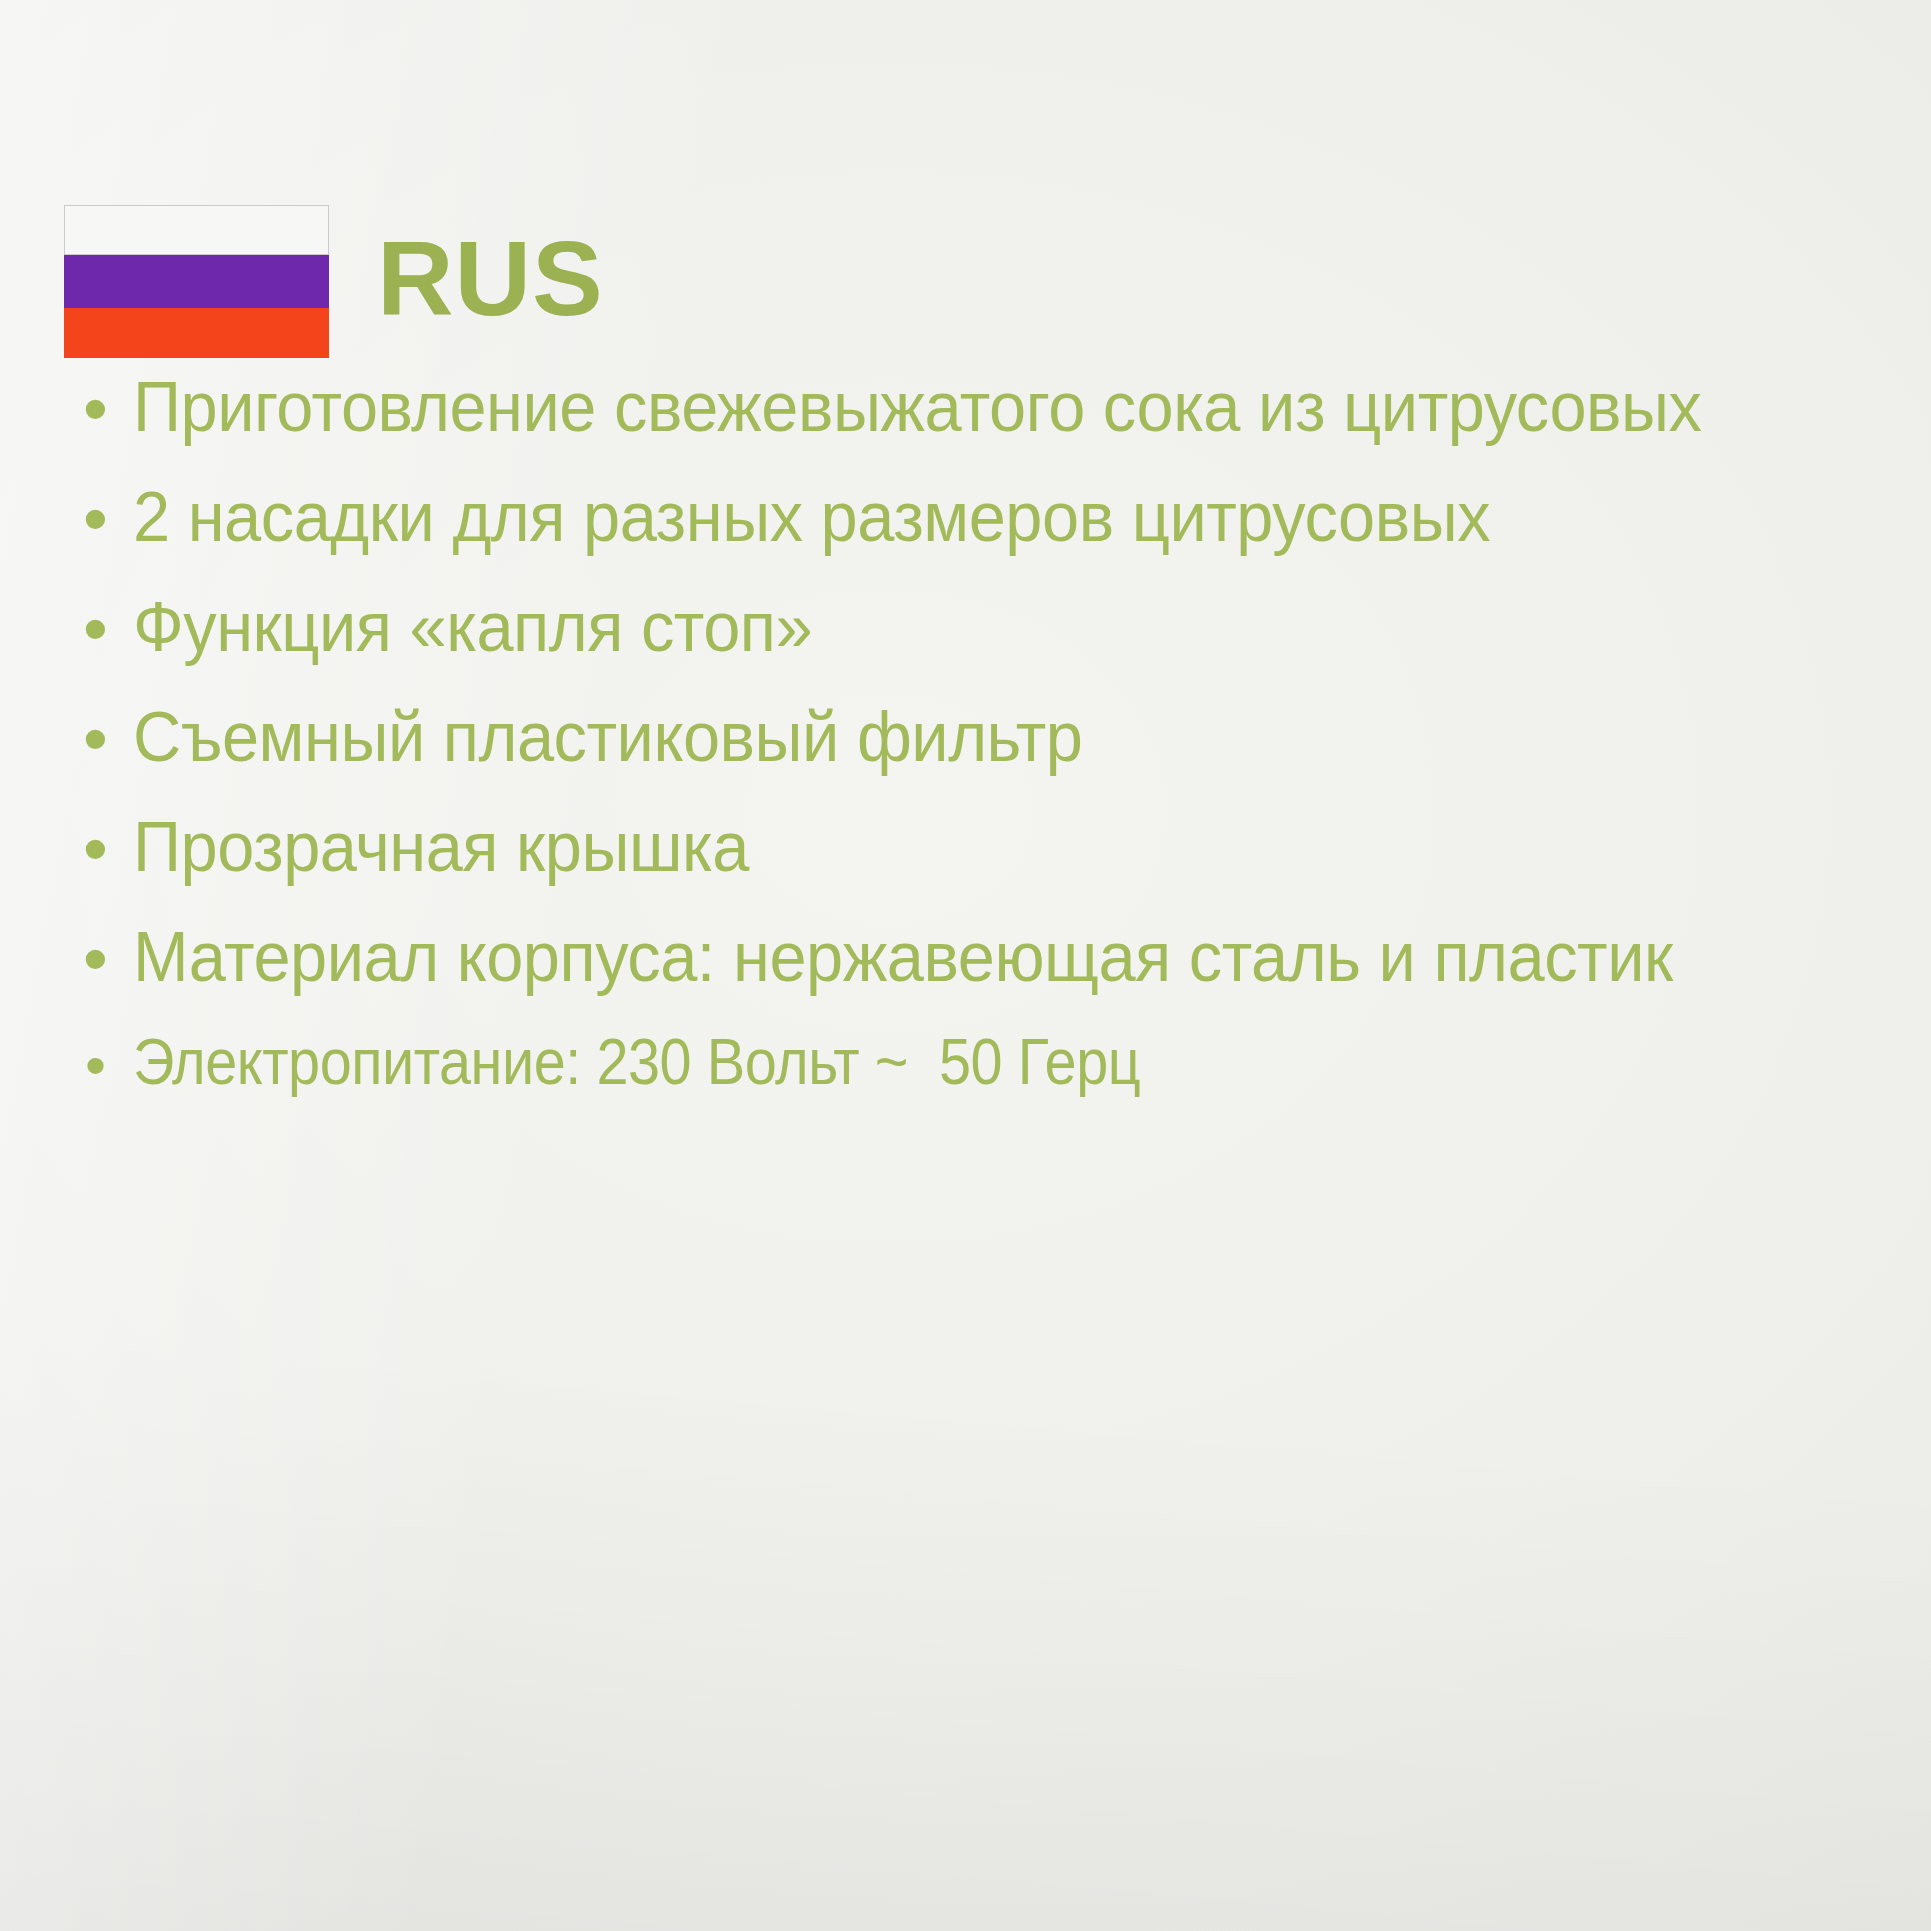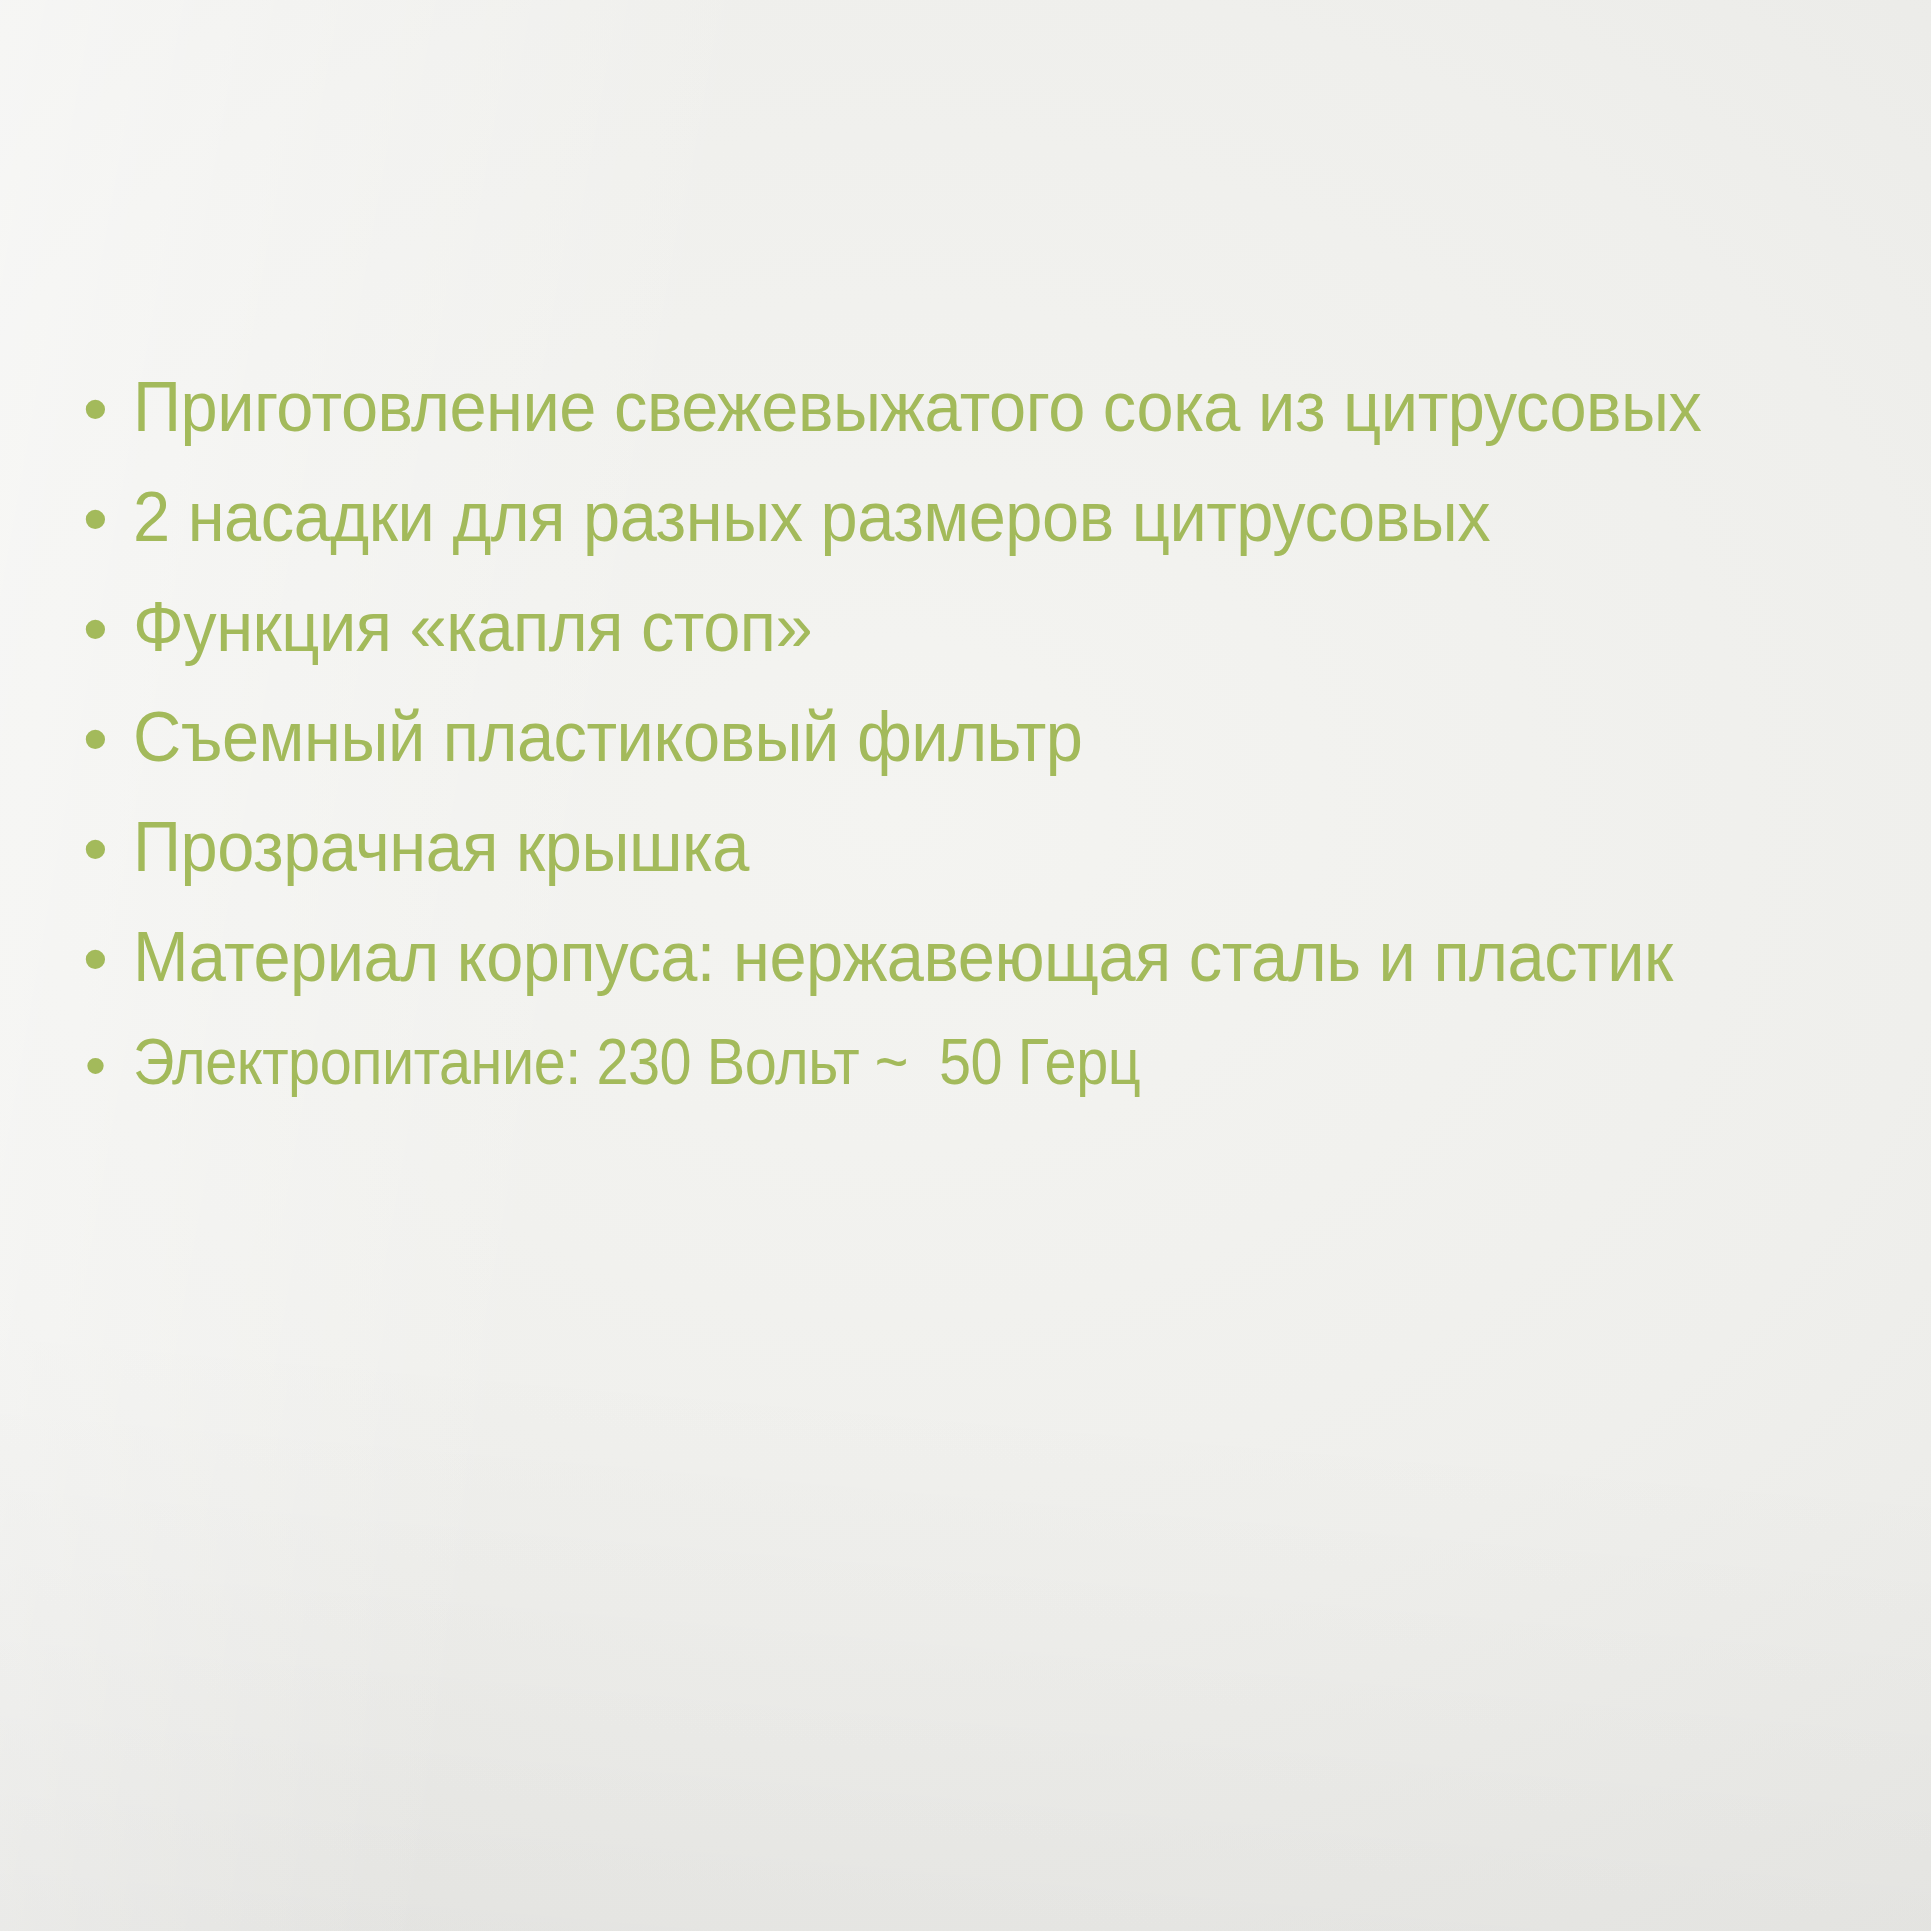--- a/index.html
+++ b/index.html
@@ -116,20 +116,28 @@
     transform: translateY(5.8px);
   }
 </style>
 </head>
 <body>
 
 <div id="paper"></div>
 
 <div id="content">
 
+  <div class="lang-header">
+    <div class="flag">
+      <div class="band band-white"></div>
+      <div class="band band-blue"></div>
+      <div class="band band-red"></div>
+    </div>
+    <div class="lang-code">RUS</div>
+  </div>
 
   <ul class="features" id="feature-list">
       <li class="feature">
         <span class="bullet">•</span>
         <span class="feature-text">Приготовление свежевыжатого сока из цитрусовых</span>
       </li>
       <li class="feature">
         <span class="bullet">•</span>
         <span class="feature-text">2 насадки для разных размеров цитрусовых</span>
       </li>

